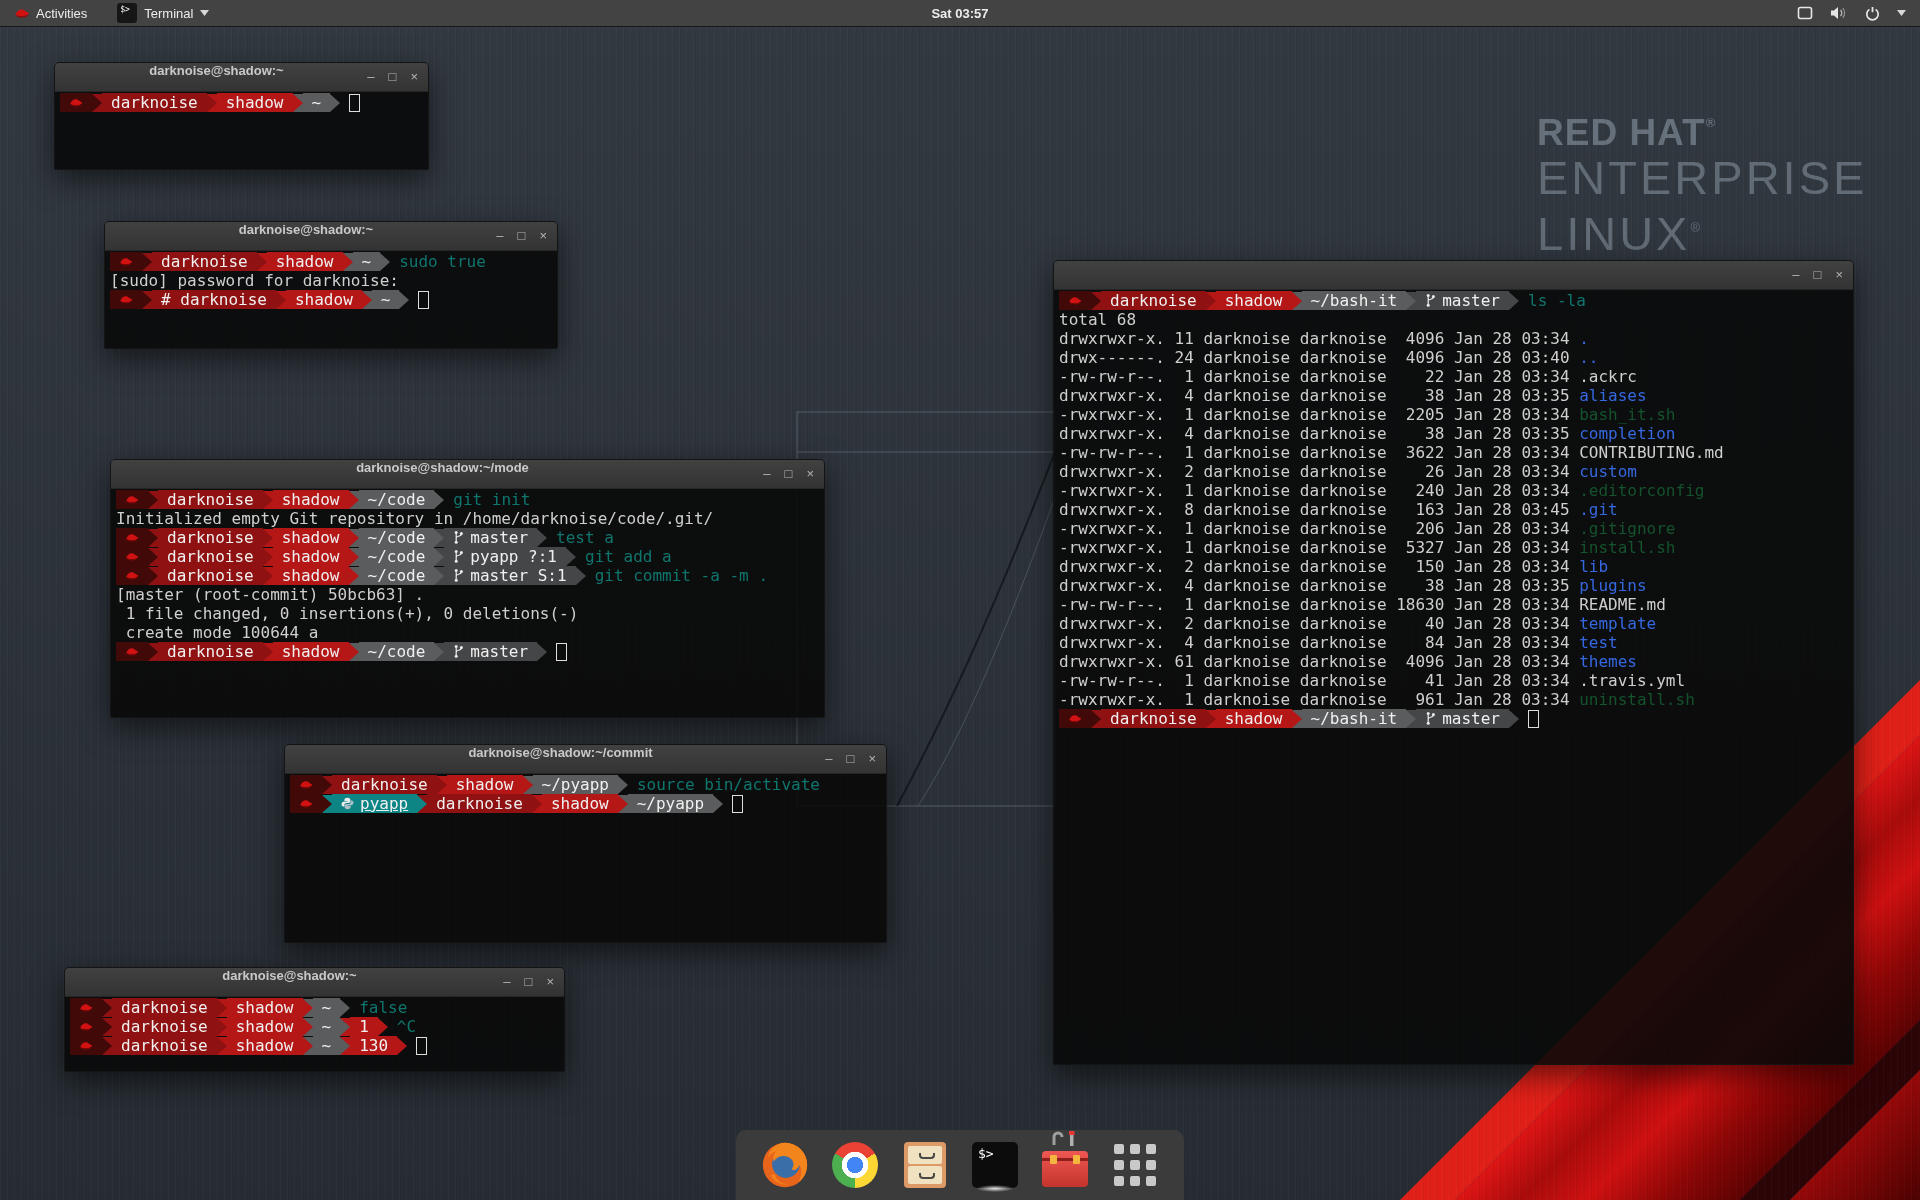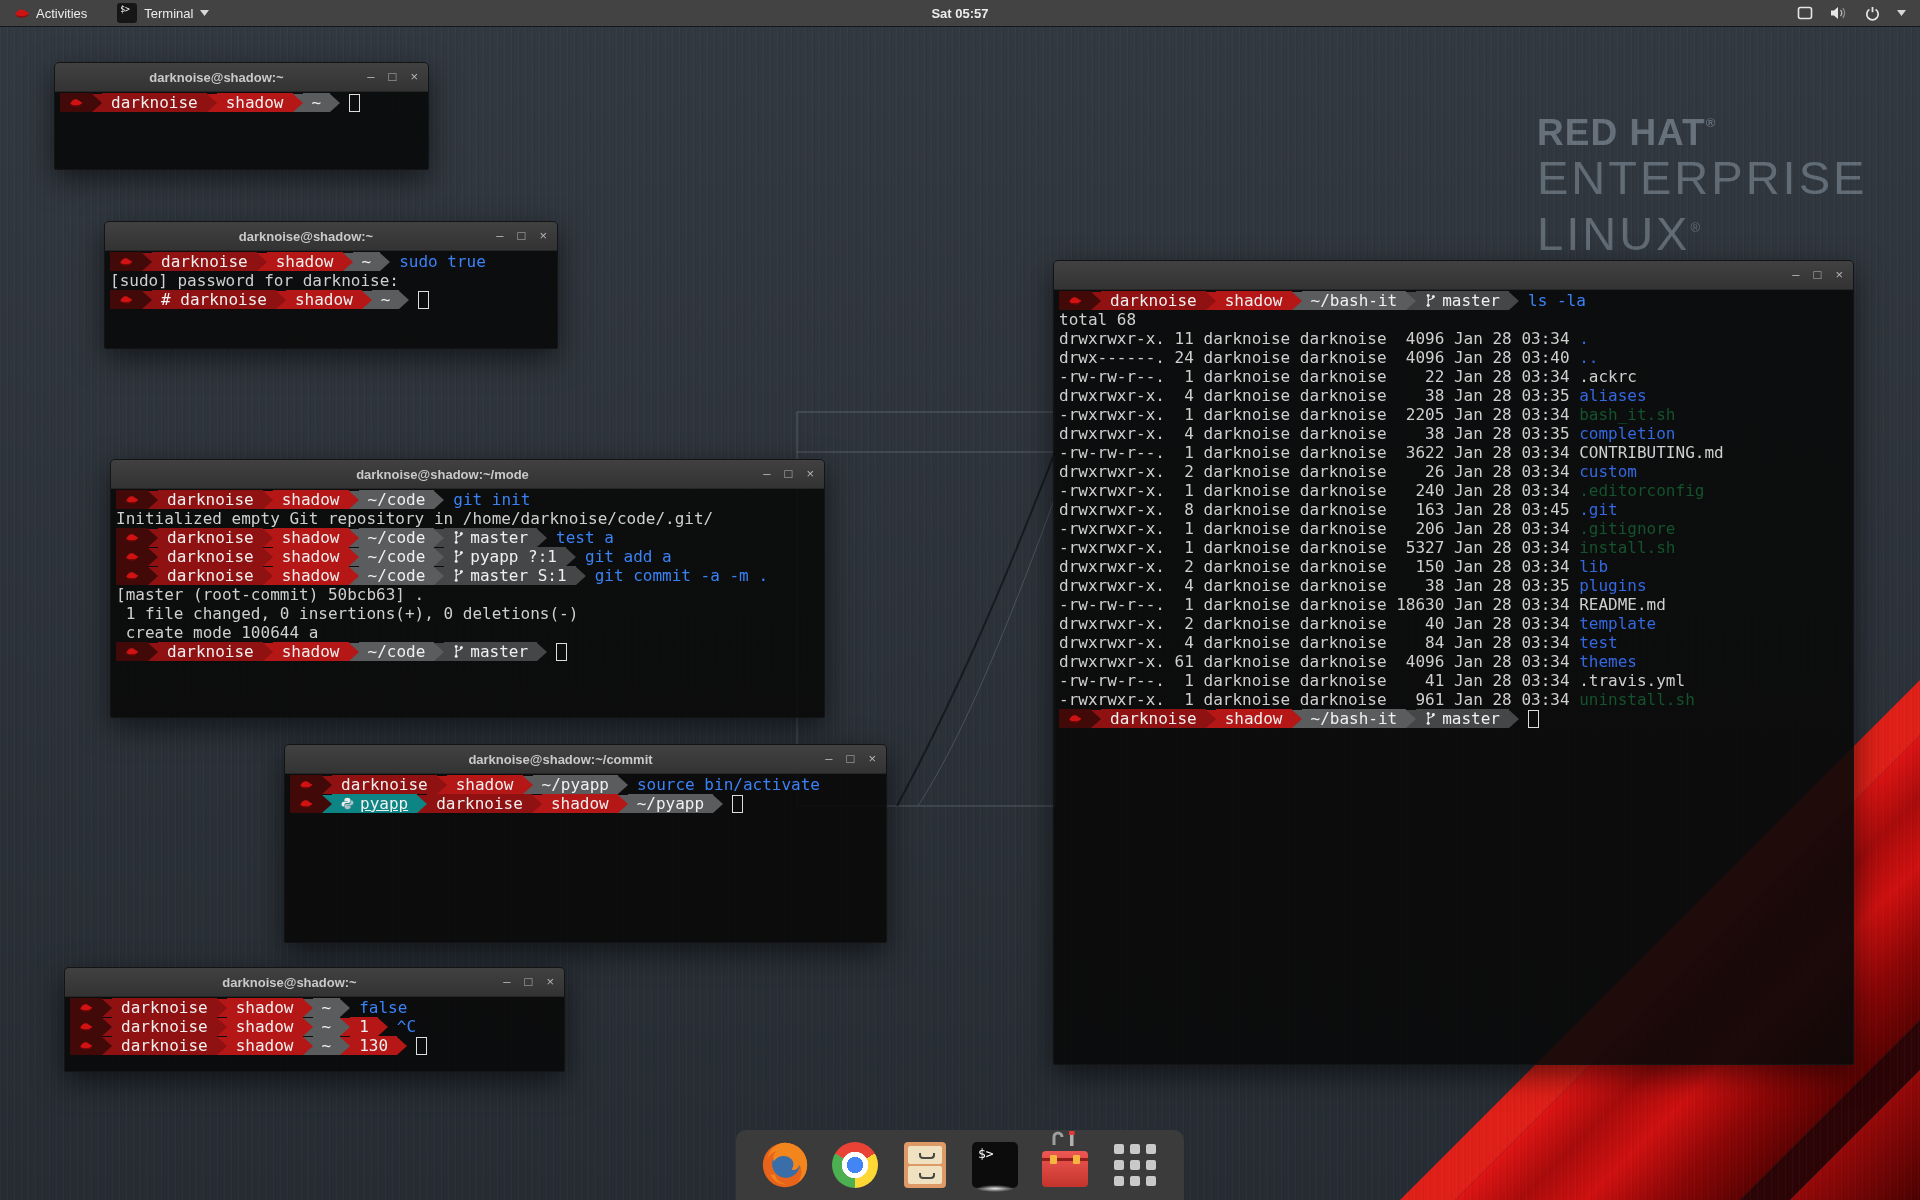--- a/index.html
+++ b/index.html
@@ -24,34 +24,34 @@
   .logo{position:absolute;left:1537px;top:103px;color:#67717b;z-index:1;user-select:none}
   .logo .l1{font-size:37px;font-weight:bold;letter-spacing:1px;line-height:40px}
   .logo .l2{font-size:47px;letter-spacing:3px;line-height:50px;color:#626c76}
   .logo .l3{font-size:47px;letter-spacing:3px;line-height:50px;color:#626c76}
   .logo sup{font-size:13px;vertical-align:18px}
 
   
   .window{position:absolute;background:rgba(9,9,9,.9);border:1px solid #141414;border-radius:5px 5px 2px 2px;
     box-shadow:0 10px 30px rgba(0,0,0,.55);z-index:10}
   .titlebar{height:28px;background:linear-gradient(#414141,#333333);border-bottom:1px solid #262626;
-    border-radius:4px 4px 0 0;position:relative;display:flex;align-items:center}
+    border-radius:4px 4px 0 0;position:relative;display:flex;}
   .titlebar .title{position:absolute;left:40px;right:90px;text-align:center;color:#c9c9c9;
     font-size:13px;font-weight:bold;white-space:nowrap;overflow:hidden}
   .controls{margin-left:auto;display:flex;gap:14px;padding-right:10px;color:#b5b5b5;font-size:13px;z-index:1}
   .controls span{cursor:pointer;line-height:28px}
   .term-body{padding:1px 5px;font-family:"DejaVu Sans Mono",monospace;font-size:16px;line-height:19px;
     color:#cfcfcf;white-space:pre;overflow:hidden}
   .line{display:flex;align-items:center;height:19px;white-space:pre}
   .seg{display:inline-flex;align-items:center;gap:6px;height:19px;padding:0 9px;color:#f0f0f0}
   .seg .segtext{font-size:16px}
   .picon{display:inline-flex;align-items:center}
   .parrow{width:0;height:0;border-style:solid;border-width:9.5px 0 9.5px 10px;
     border-top-color:transparent;border-bottom-color:transparent;border-right:none}
-  .cmdtext{margin-left:9px;color:#3b82f6}
+  .cmdtext{margin-left:9px;color:#0f766e}
   .cursor{display:inline-block;width:9px;height:16px;border:1px solid #dedede;margin-left:9px}
   .fc-dir{color:#3568e0}
   .fc-exec{color:#14532d}
   .fc-plain{color:#cfcfcf}
   .lsmeta{color:#cfcfcf}
 
   
   .dock{position:absolute;bottom:0;left:50%;transform:translateX(-50%);height:70px;background:#3b3b3b;
     border-radius:10px 10px 0 0;display:flex;align-items:center;gap:16px;padding:0 22px;z-index:40}
   .dock-item{width:54px;height:54px;position:relative;display:flex;align-items:center;justify-content:center;cursor:pointer}
@@ -120,21 +120,21 @@
     <div class="appbtn">
       <span class="appiconbox">$&gt;</span>
       <span>Terminal</span>
       <span class="picon">
         <svg width="9" height="6" viewBox="0 0 9 6">
             <path d="M0 0h9L4.5 6Z" fill="#d8d8d8"></path>
           </svg>
       </span>
     </div>
   </div>
-  <div class="clock">Sat 05:57</div>
+  <div class="clock">Sat 03:57</div>
   <div class="tb-right">
     <span class="picon">
       <svg width="16" height="14" viewBox="0 0 16 14">
           <rect x="1.5" y="1.5" width="13" height="11" rx="2" fill="none" stroke="#e6e6e6" stroke-width="1.6"></rect>
         </svg>
     </span>
     <span class="picon">
       <svg width="18" height="14" viewBox="0 0 18 14">
           <path d="M1 4.5h3L8 1v12L4 9.5H1z" fill="#e6e6e6"></path>
           <path d="M10.5 4a4.2 4.2 0 0 1 0 6" stroke="#b9b9b9" fill="none" stroke-width="1.3"></path>

